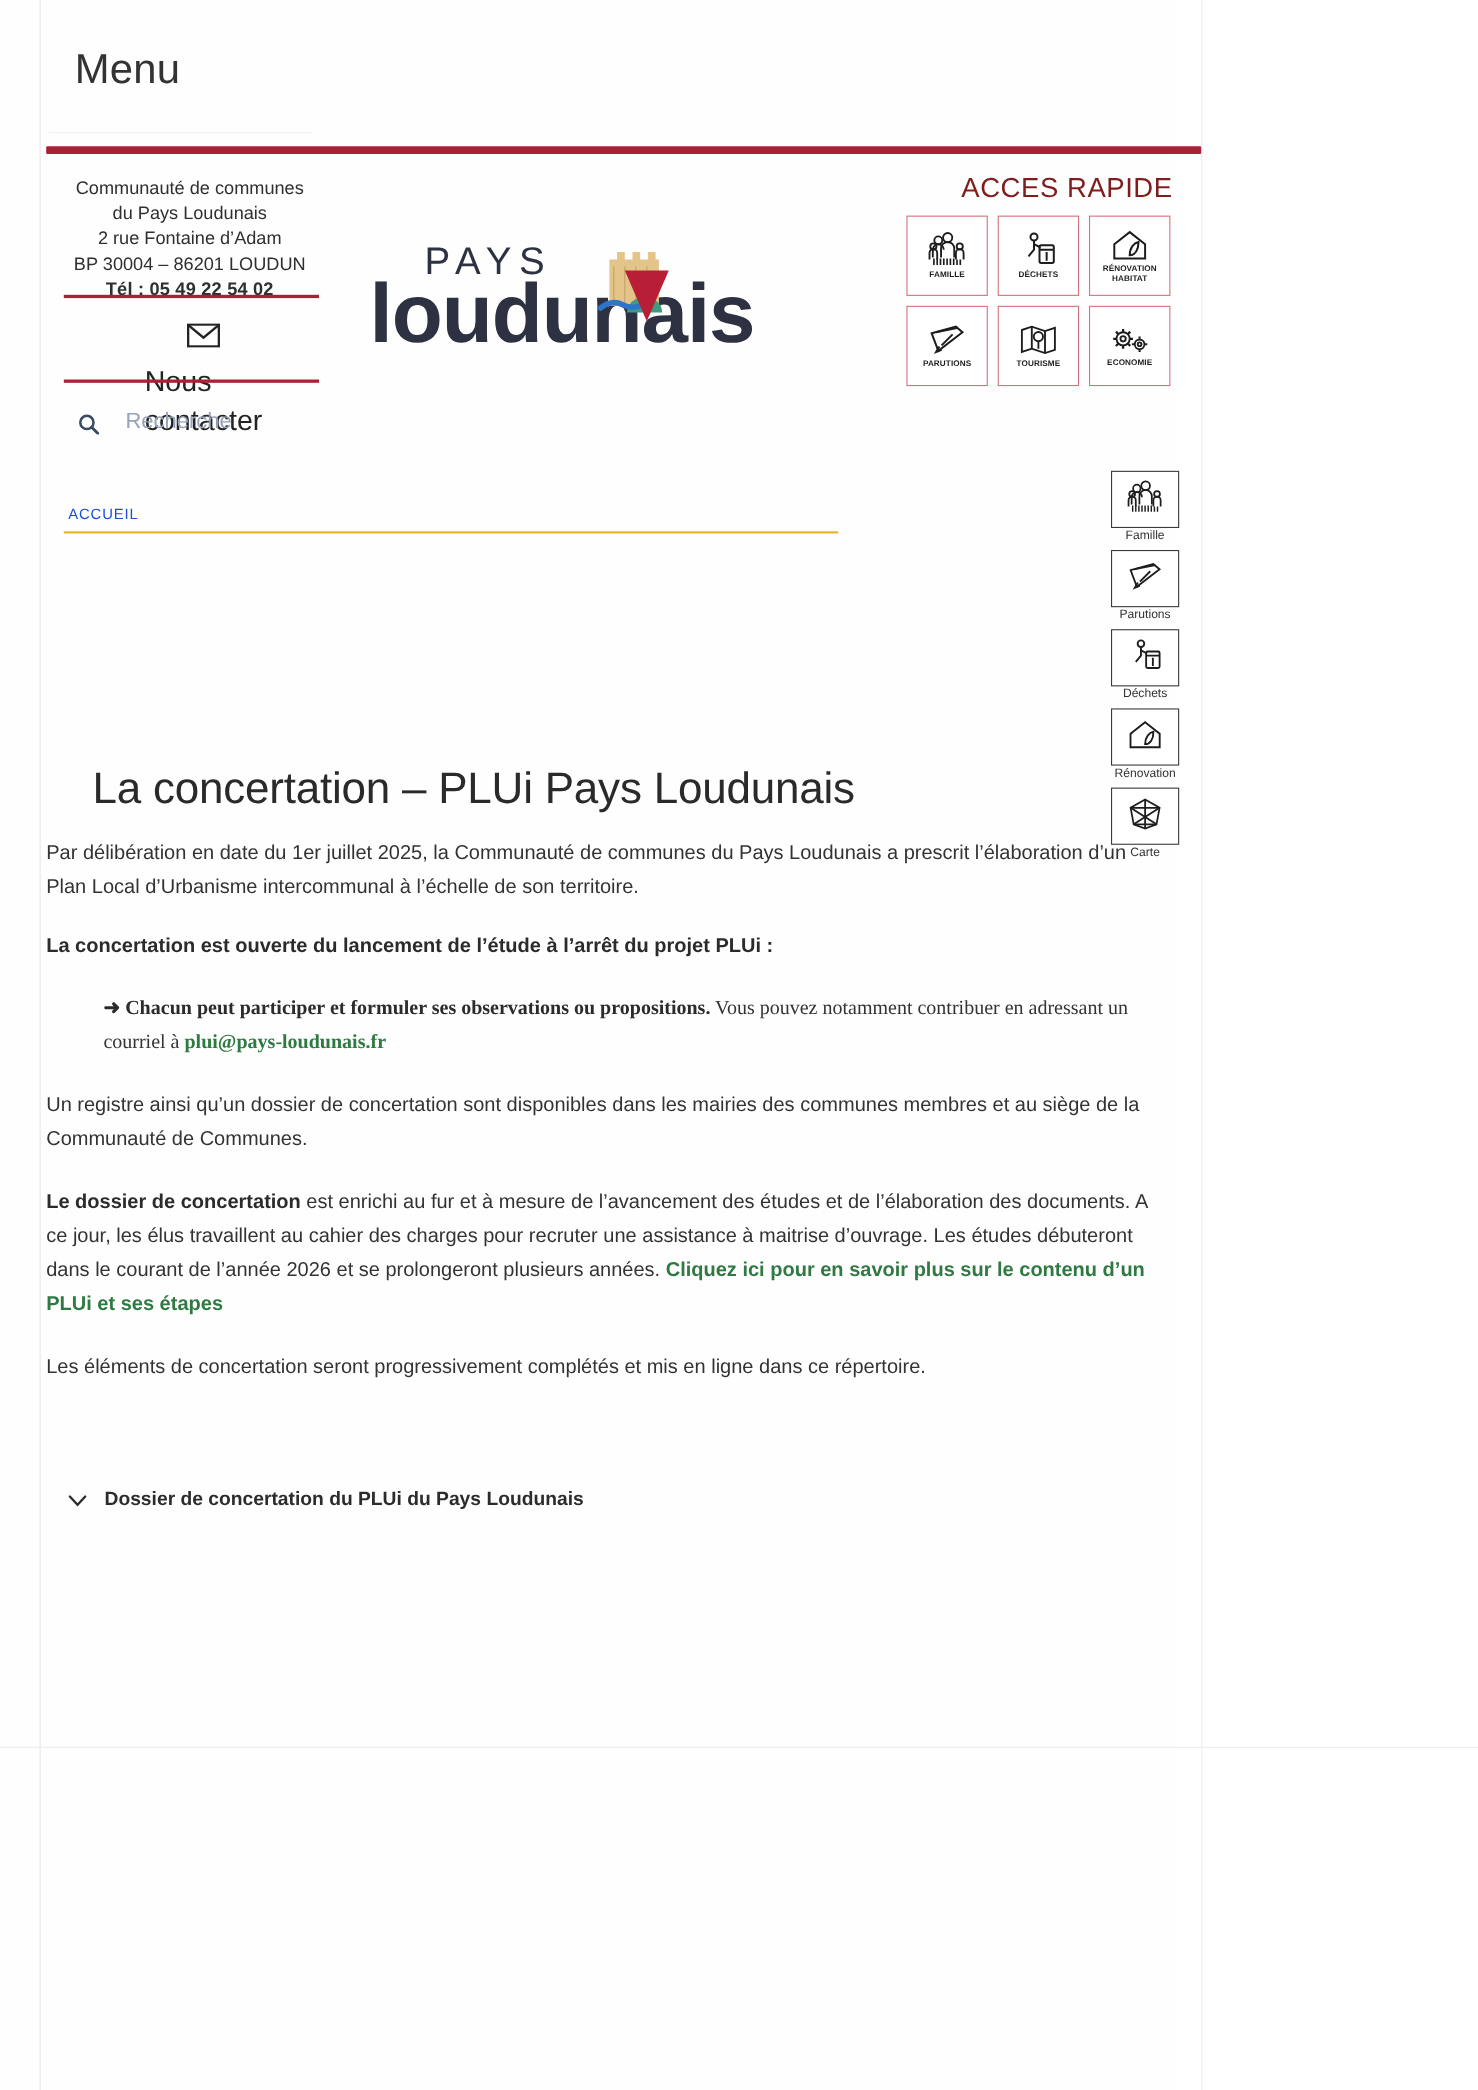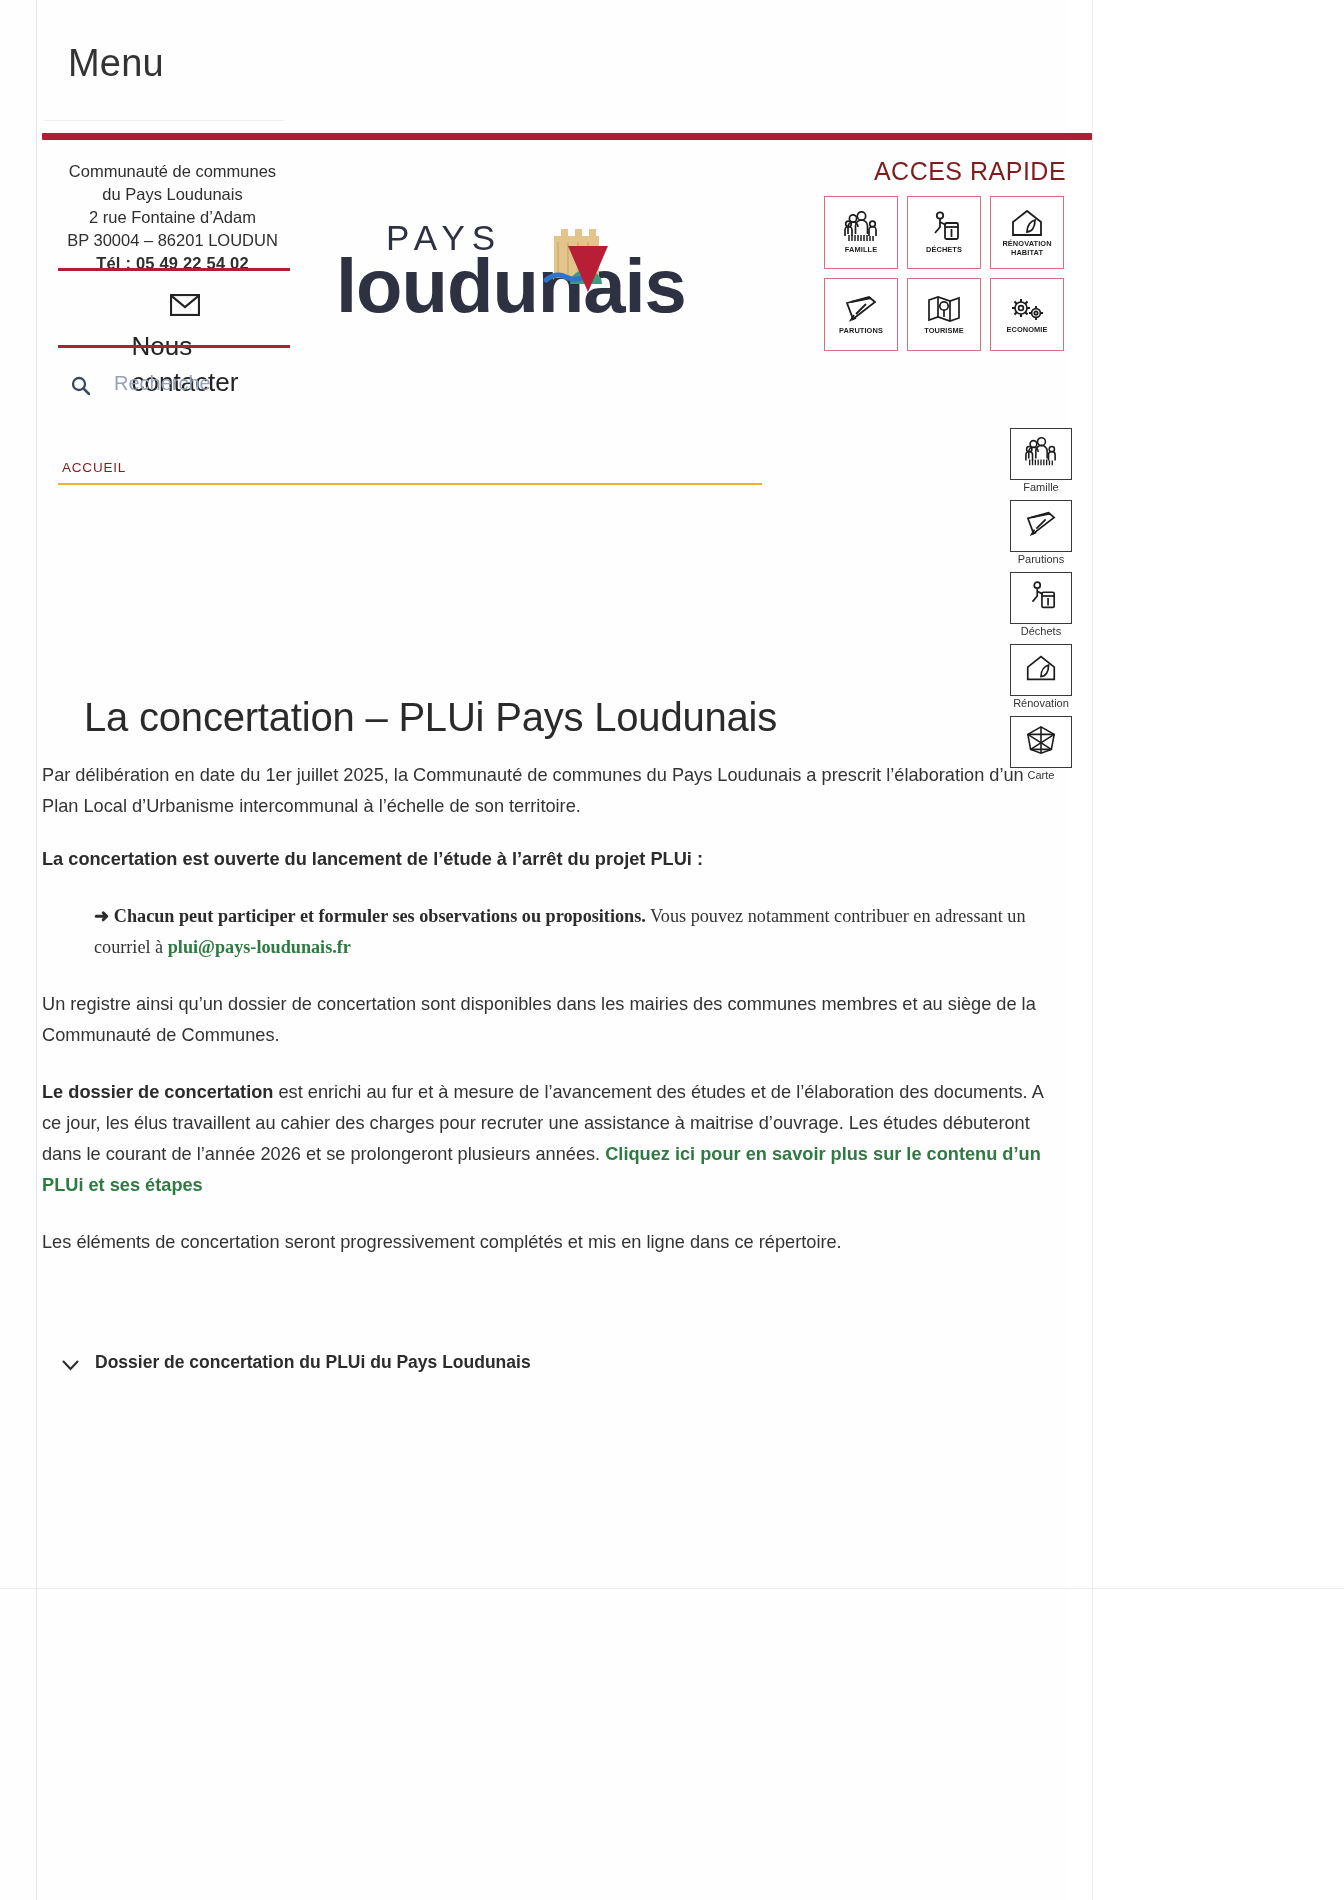--- a/index.html
+++ b/index.html
@@ -192,21 +192,21 @@
     font-size: 20px;
     color: #97a3b8;
   }
 
   
   .crumb {
     position: absolute;
     left: 62px; top: 460px;
     font-size: 13.5px;
     letter-spacing: 0.8px;
-    color: #7f1d1d;
+    color: #1d4ed8;
   }
   .crumb-rule {
     position: absolute;
     left: 58px; top: 483px;
     width: 704px; height: 2.4px;
     background: #e8b52c;
   }
 
   
   .rail {

